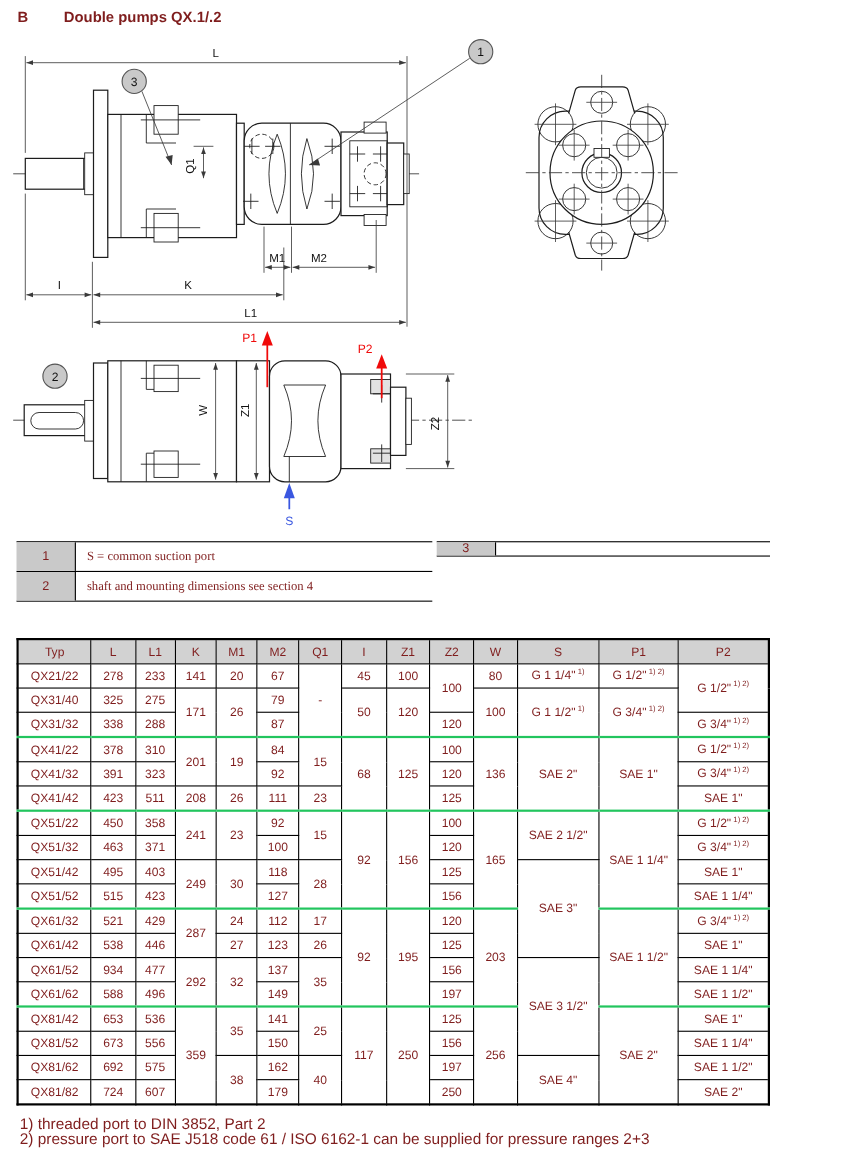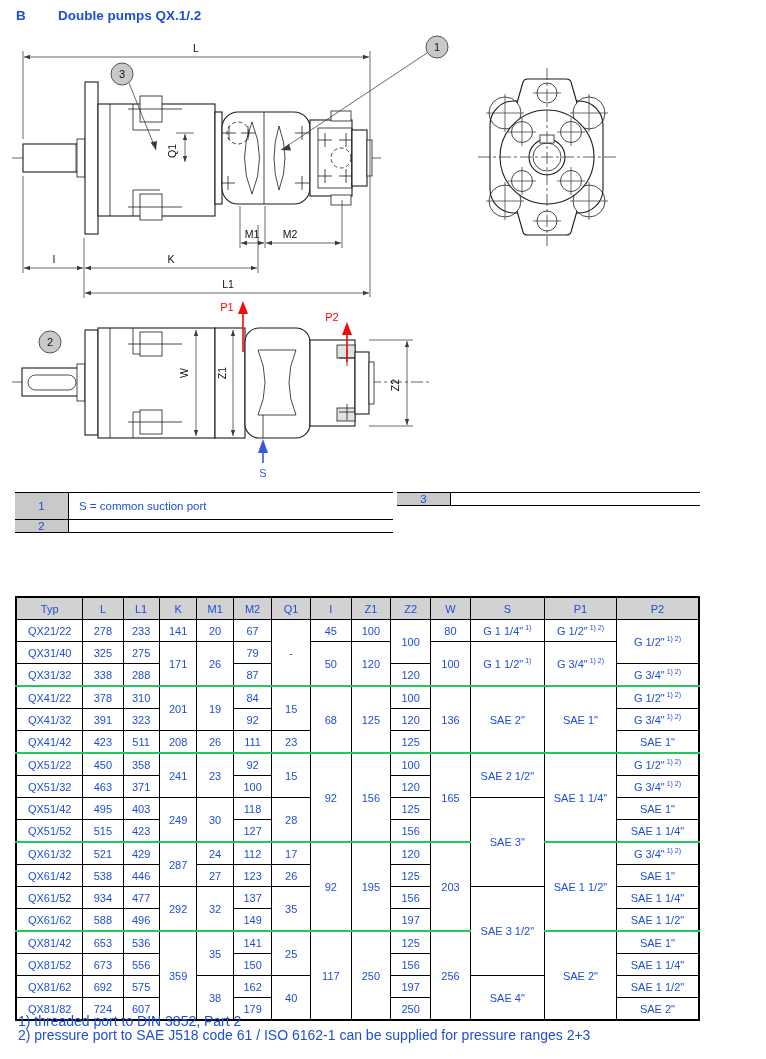--- a/index.html
+++ b/index.html
@@ -1,17 +1,17 @@
 <!DOCTYPE html>
 <html><head>
 <meta charset="utf-8">
 <style>
   html,body{margin:0;padding:0;background:#fff;}
   .sheet{position:relative;width:700px;height:1059px;background:#fff;overflow:hidden;
-         font-family:"Liberation Sans",sans-serif;color:#1d4ed8;}
+         font-family:"Liberation Sans",sans-serif;color:#7f1d1d;}
   .title-row{position:absolute;left:16px;top:8px;font-weight:bold;font-size:13.5px;}
   .title-letter{display:inline-block;width:42px;}
   svg{position:absolute;left:0;top:0;}
   .lnf{fill:#fff;stroke:#1c1c1c;stroke-width:1.1;}
   .ln2{fill:none;stroke:#1c1c1c;stroke-width:0.8;}
   .ln2f{fill:#fff;stroke:#1c1c1c;stroke-width:0.8;}
   .pad{fill:#e2e2e2;stroke:#1c1c1c;stroke-width:0.8;}
   .dim{fill:none;stroke:#3a3a3a;stroke-width:0.75;}
   .cl{fill:none;stroke:#3a3a3a;stroke-width:0.8;stroke-dasharray:12 3 3 3;}
   .dsh{fill:none;stroke:#1c1c1c;stroke-width:0.8;stroke-dasharray:4 2.5;}
@@ -21,23 +21,23 @@
   .pline{stroke-width:1.6;fill:none;}
   .plabel{font:11px "Liberation Sans",sans-serif;}
   .legend{position:absolute;font-size:11.5px;}
   .legend-left{left:15px;top:492px;width:378px;}
   .legend-right{left:397px;top:492px;width:367px;}
   .legend-row{display:flex;border-top:1px solid #000;align-items:stretch;}
   .legend-left .legend-row:last-child{border-bottom:1px solid #000;}
   .legend-right .legend-row{border-bottom:1px solid #000;}
   .legend-num{width:53px;background:#c9c9c9;border-right:1px solid #000;
               display:flex;align-items:center;justify-content:center;flex:0 0 53px;}
-  .legend-text{padding:5px 6px 5px 10px;line-height:16px;}
+  .legend-text{padding:5px 6px 5px 10px;line-height:16px;font-family:Liberation Serif, serif;}
   .legend-left .legend-text{padding:5px 6px 5px 10px;}
-  table.dims{position:absolute;left:15px;top:596px;border-collapse:collapse;
+  table.dims{position:absolute;left:15px;top:580px;border-collapse:collapse;
              border:2px solid #000;table-layout:fixed;}
   table.dims th,table.dims td{border:1px solid #000;font-size:11px;font-weight:normal;
              text-align:center;padding:0 1px;height:21px;overflow:hidden;white-space:nowrap;}
   table.dims th{background:#d2d2d2;}
   table.dims tr.gs>td{border-top:2px solid #22c55e;}
   table.dims sup{font-size:7px;margin-left:2px;}
   .footnotes{position:absolute;left:18px;top:1014px;font-size:14px;line-height:14px;}
 </style>
 </head>
 <body>
@@ -217,20 +217,21 @@
     </g>
   </svg>
 
   <div class="legend legend-left">
     <div class="legend-row">
       <div class="legend-num">1</div>
       <div class="legend-text">S = common suction port</div>
     </div>
     <div class="legend-row">
       <div class="legend-num">2</div>
+      <div class="legend-text">shaft and mounting dimensions see section 4</div>
     </div>
   </div>
   <div class="legend legend-right">
     <div class="legend-row">
       <div class="legend-num">3</div>
     </div>
   </div>
 
   <table class="dims">
       <colgroup>

